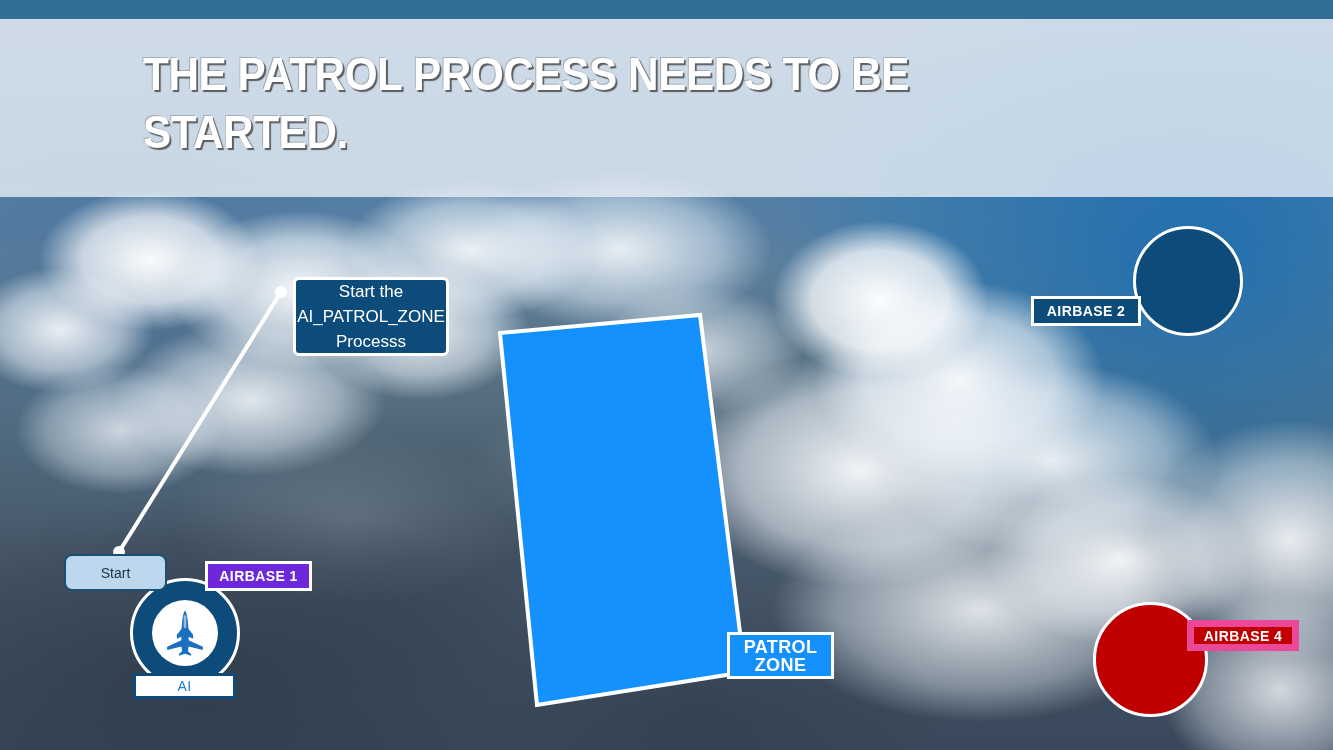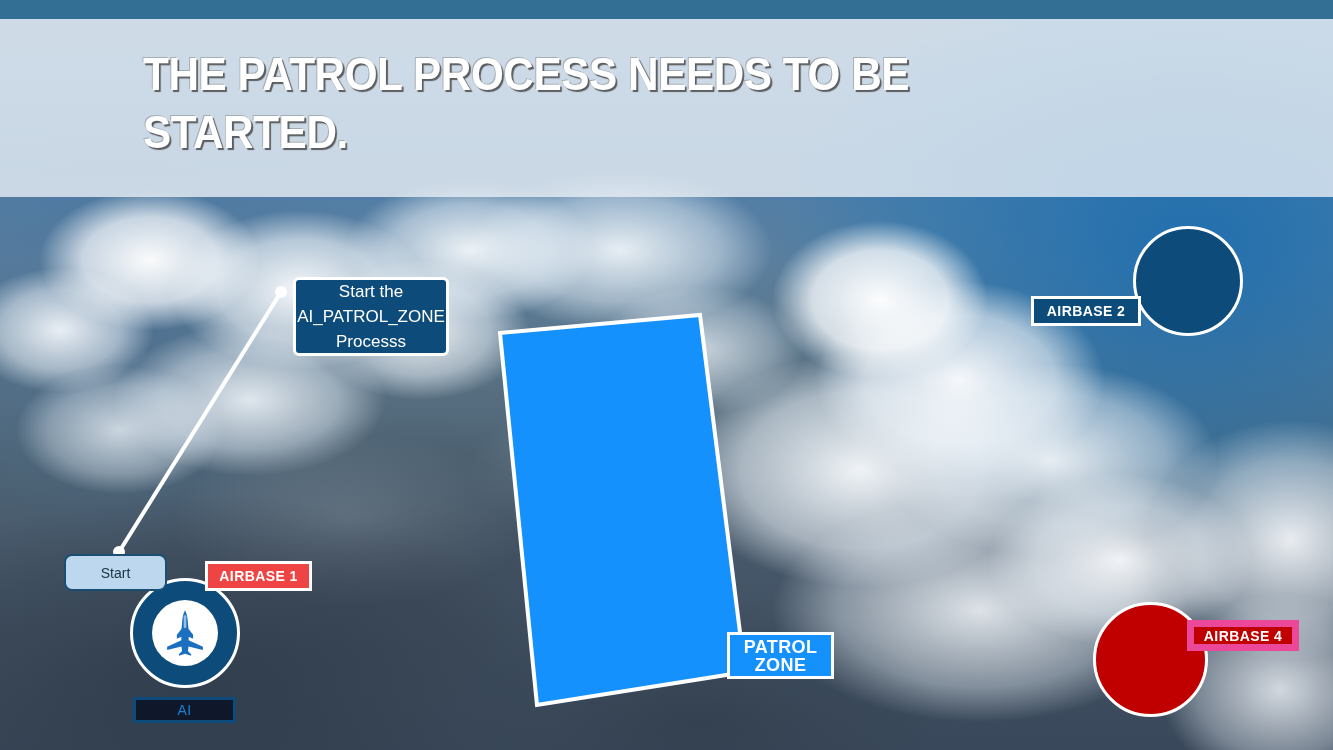--- a/index.html
+++ b/index.html
@@ -145,21 +145,21 @@
     justify-content: center;
     text-align: center;
     font-size: 17px;
     line-height: 25px;
     white-space: pre-line;
   }
 
   .airbase1-label {
     left: 205px; top: 561px;
     width: 107px; height: 30px;
-    background: #ef4444;
+    background: #6d28d9;
     border: 3px solid #ffffff;
     font-size: 14px;
   }
   .airbase2-label {
     left: 1031px; top: 296px;
     width: 110px; height: 30px;
     background: #0d4c7a;
     border: 3px solid #ffffff;
     font-size: 14px;
   }
@@ -176,26 +176,25 @@
     background: #1591fd;
     border: 3px solid #ffffff;
     font-size: 18px;
     line-height: 18px;
     white-space: pre-line;
     flex-direction: column;
   }
   .ai-label {
     left: 133px; top: 673px;
     width: 103px; height: 26px;
-    background: #0f172a;
+    background: #ffffff;
     border: 3px solid #0d4c7a;
     color: #1b7fd4;
     font-size: 14px;
     font-weight: normal;
-    margin-top: 24px;
   }
 
   
   .circle {
     position: absolute;
     border-radius: 50%;
     box-sizing: border-box;
   }
   .airbase2-circle {
     left: 1133px; top: 226px;

